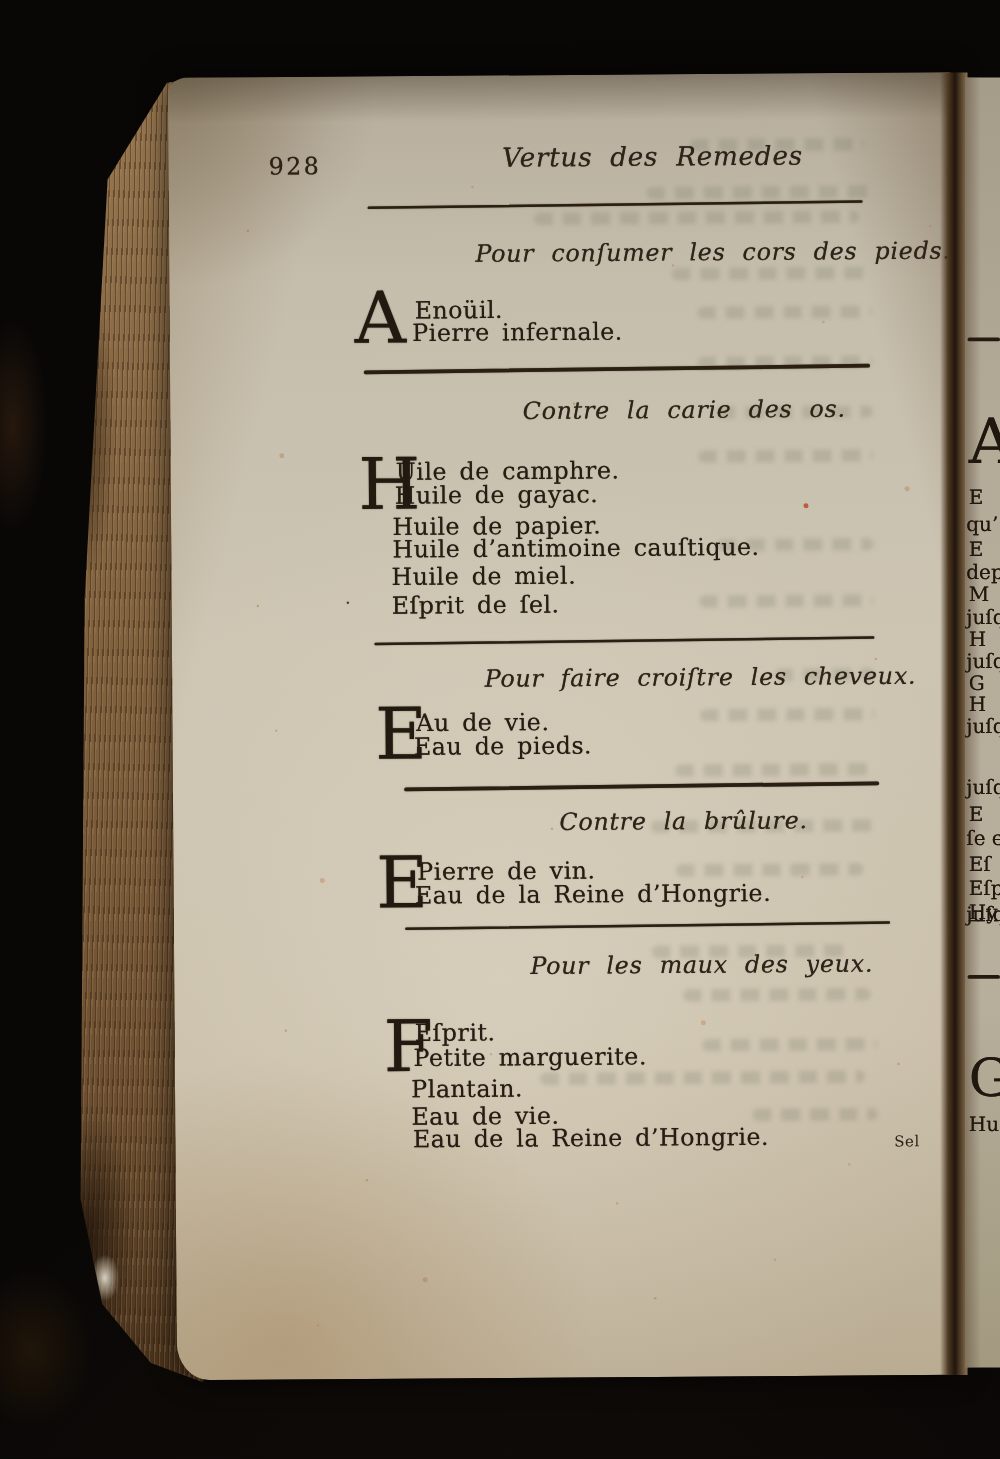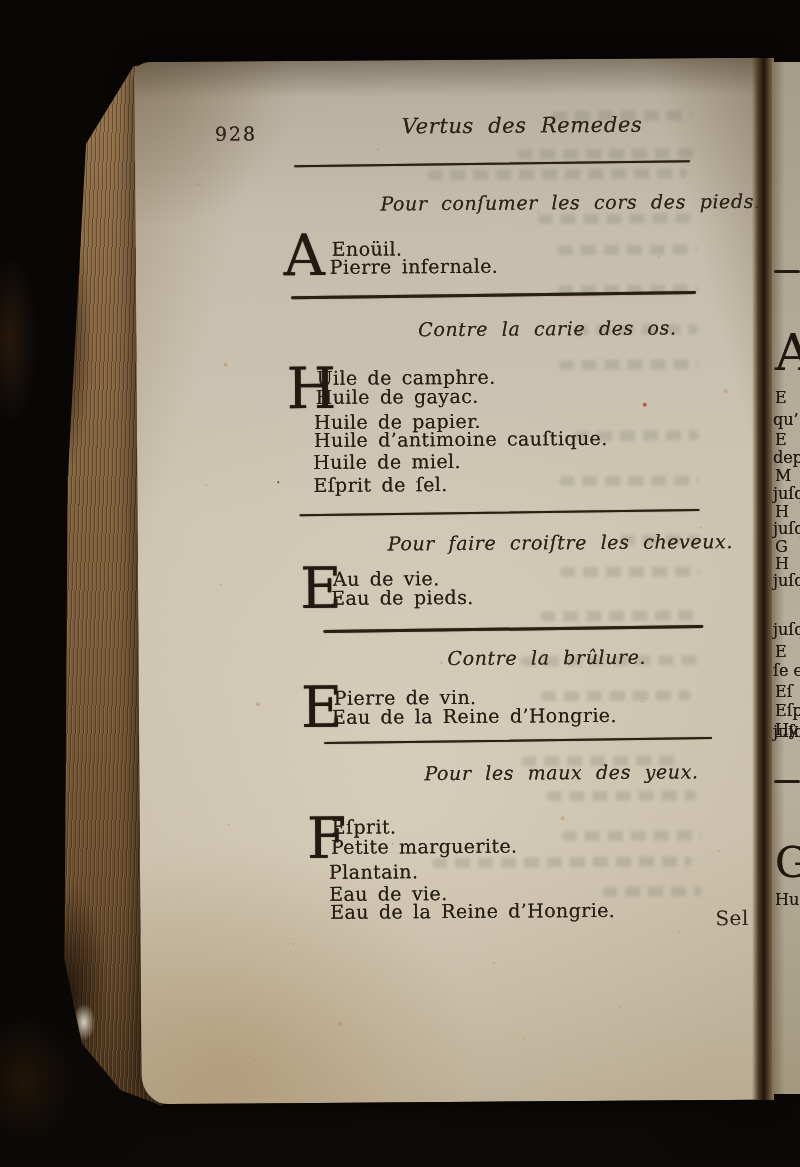--- a/index.html
+++ b/index.html
@@ -64,21 +64,21 @@
   
   .t{position:absolute;color:#261c13;font-size:19px;white-space:nowrap;
      letter-spacing:.4px;word-spacing:3.5px;text-shadow:0 0 .6px rgba(38,28,19,.75);}
   .num{font-size:19px;letter-spacing:2px;color:#2c2217;}
   .ital{font-style:italic;color:#2e2319;word-spacing:7px;letter-spacing:.6px;}
   .dropcap{position:absolute;font-size:57px;line-height:44px;color:#221910;
      text-shadow:0 0 1px rgba(34,25,16,.8);}
   .rule{position:absolute;height:2px;background:#2b1f14;border-radius:2px;
      transform:rotate(-0.35deg);box-shadow:0 0 1px rgba(43,31,20,.7);}
   .rule.thick{height:3px;}
-  .catch{position:absolute;font-size:20px;color:#2a2015;letter-spacing:.5px;}
+  .catch{position:absolute;font-size:12px;color:#2a2015;letter-spacing:.5px;}
   
   .gutter{position:absolute;left:752px;top:58px;width:22px;height:1042px;
     background:linear-gradient(90deg, rgba(60,42,25,0) 0%, #4c3722 30%, #20150c 55%, #5e4930 80%, #8a7256 100%);}
   .adj-page{position:absolute;left:772px;top:62px;width:28px;height:1032px;overflow:hidden;
     background:
       linear-gradient(90deg, rgba(88,72,52,.5), rgba(0,0,0,0) 45%),
       linear-gradient(180deg,#a59c8a 0%,#b4ab99 30%,#b8af9d 70%,#a2997f 100%);}
   .frag{position:absolute;left:3px;color:#20170e;font-size:16px;white-space:nowrap;
      text-shadow:0 0 .5px rgba(32,23,14,.8);}
   .frag.big{font-size:50px;line-height:40px;}

